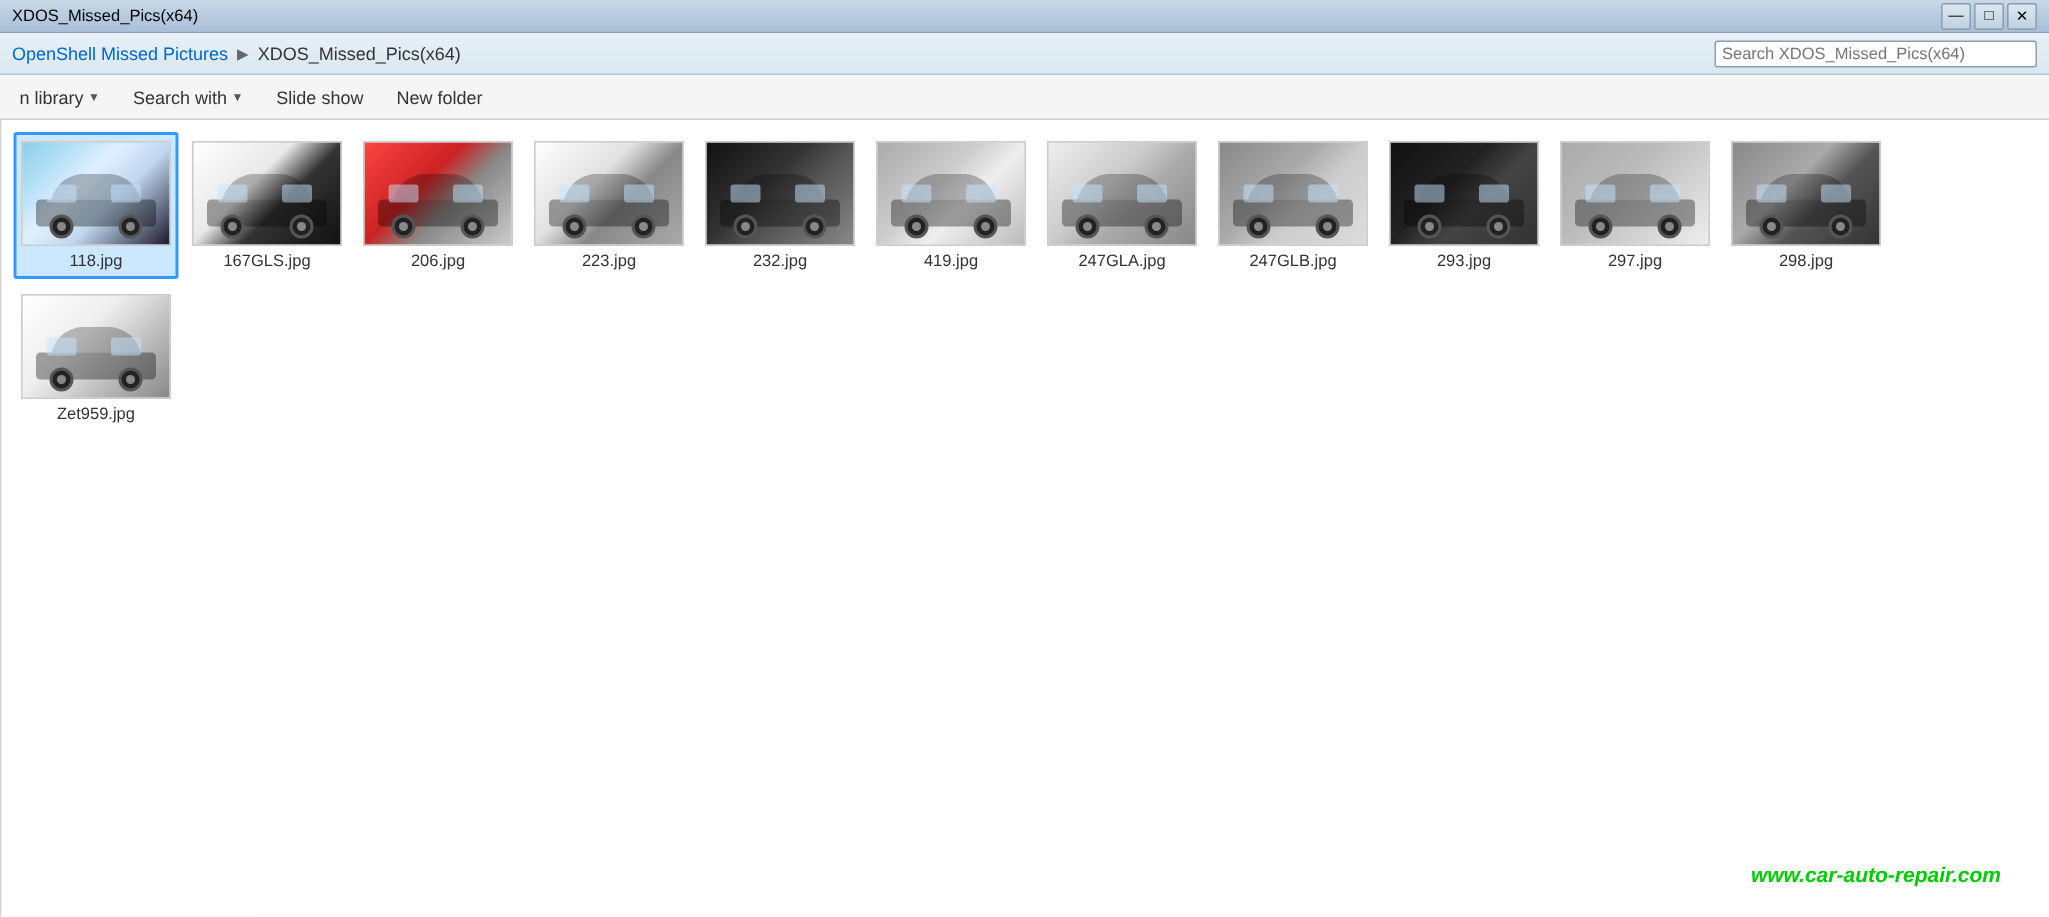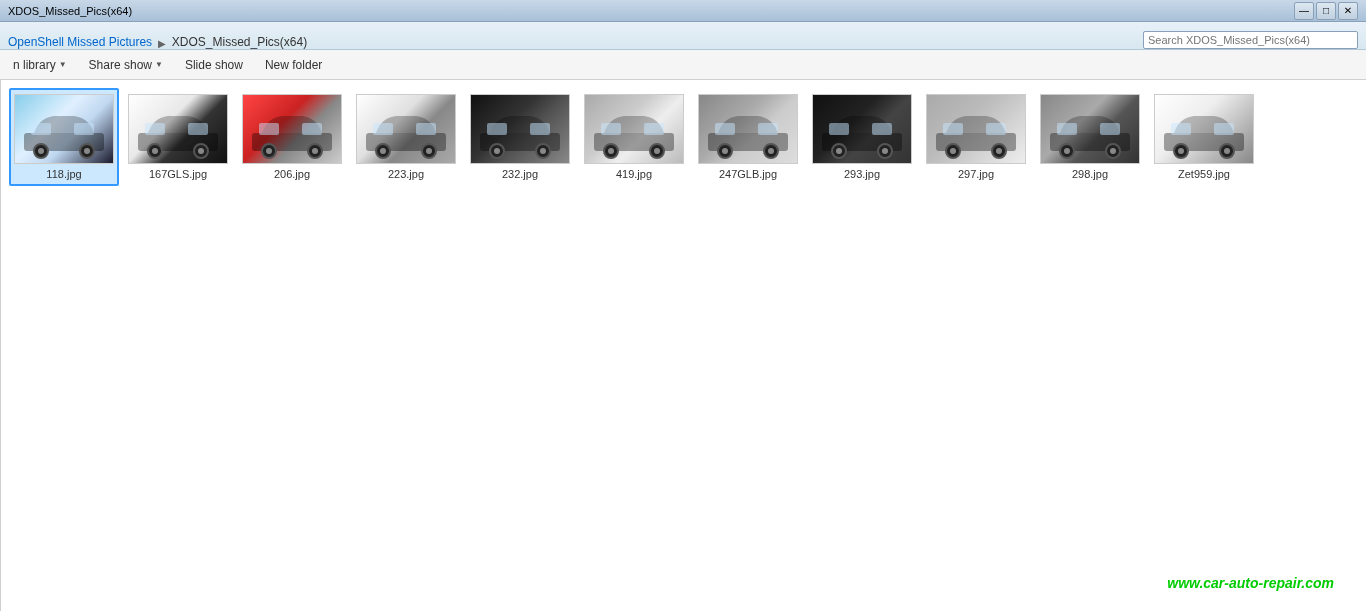--- a/index.html
+++ b/index.html
@@ -22,21 +22,21 @@
       font-size: 11px;
       color: #000;
       border-bottom: 1px solid #8aa0b8;
     }
 
     
     .breadcrumb-bar {
       background: linear-gradient(to bottom, #e8f0f8 0%, #d8e8f0 100%);
       height: 28px;
       display: flex;
-      align-items: flex-end;
+      align-items: center;
       padding: 0 8px;
       font-size: 12px;
       border-bottom: 1px solid #b0c8d8;
       gap: 6px;
     }
     .breadcrumb-arrow {
       color: #666;
       font-size: 10px;
     }
     .breadcrumb-item {
@@ -238,21 +238,21 @@
     <input class="search-box" type="text" placeholder="Search XDOS_Missed_Pics(x64)" style="">
   </div>
 </div>
 
 <div class="toolbar">
   <div class="toolbar-btn">
     <span>n library</span>
     <span class="dropdown-arrow">▼</span>
   </div>
   <div class="toolbar-btn">
-    <span>Share show</span>
+    <span>Search with</span>
     <span class="dropdown-arrow">▼</span>
   </div>
   <div class="toolbar-btn">
     <span>Slide show</span>
   </div>
   <div class="toolbar-btn">
     <span>New folder</span>
   </div>
 </div>
 
@@ -363,20 +363,38 @@
       <circle cx="22" cy="53" r="3" fill="#888"></circle>
       <circle cx="68" cy="53" r="7" fill="#222" stroke="#555" stroke-width="2"></circle>
       <circle cx="68" cy="53" r="3" fill="#888"></circle>
     </svg>
             </div>
           </div>
           <div class="thumbnail-label">419.jpg</div>
         </div>
         <div class="thumbnail-item">
           <div class="thumbnail-img">
+            <div class="car-img car-7">
+              <svg width="90" height="62" viewBox="0 0 90 62" xmlns="http://www.w3.org/2000/svg">
+      <rect x="0" y="0" width="90" height="62" fill="none"></rect>
+      <rect x="5" y="35" width="80" height="18" rx="3" fill="rgba(0,0,0,0.35)"></rect>
+      <path d="M15 35 Q20 20 35 18 L55 18 Q70 20 75 35 Z" fill="rgba(0,0,0,0.25)"></path>
+      <rect x="12" y="25" width="20" height="12" rx="2" fill="rgba(200,230,255,0.5)"></rect>
+      <rect x="55" y="25" width="20" height="12" rx="2" fill="rgba(200,230,255,0.5)"></rect>
+      <circle cx="22" cy="53" r="7" fill="#222" stroke="#555" stroke-width="2"></circle>
+      <circle cx="22" cy="53" r="3" fill="#888"></circle>
+      <circle cx="68" cy="53" r="7" fill="#222" stroke="#555" stroke-width="2"></circle>
+      <circle cx="68" cy="53" r="3" fill="#888"></circle>
+    </svg>
+            </div>
+          </div>
+          <div class="thumbnail-label">247GLA.jpg</div>
+        </div>
+        <div class="thumbnail-item">
+          <div class="thumbnail-img">
             <div class="car-img car-8">
               <svg width="90" height="62" viewBox="0 0 90 62" xmlns="http://www.w3.org/2000/svg">
       <rect x="0" y="0" width="90" height="62" fill="none"></rect>
       <rect x="5" y="35" width="80" height="18" rx="3" fill="rgba(0,0,0,0.35)"></rect>
       <path d="M15 35 Q20 20 35 18 L55 18 Q70 20 75 35 Z" fill="rgba(0,0,0,0.25)"></path>
       <rect x="12" y="25" width="20" height="12" rx="2" fill="rgba(200,230,255,0.5)"></rect>
       <rect x="55" y="25" width="20" height="12" rx="2" fill="rgba(200,230,255,0.5)"></rect>
       <circle cx="22" cy="53" r="7" fill="#222" stroke="#555" stroke-width="2"></circle>
       <circle cx="22" cy="53" r="3" fill="#888"></circle>
       <circle cx="68" cy="53" r="7" fill="#222" stroke="#555" stroke-width="2"></circle>

